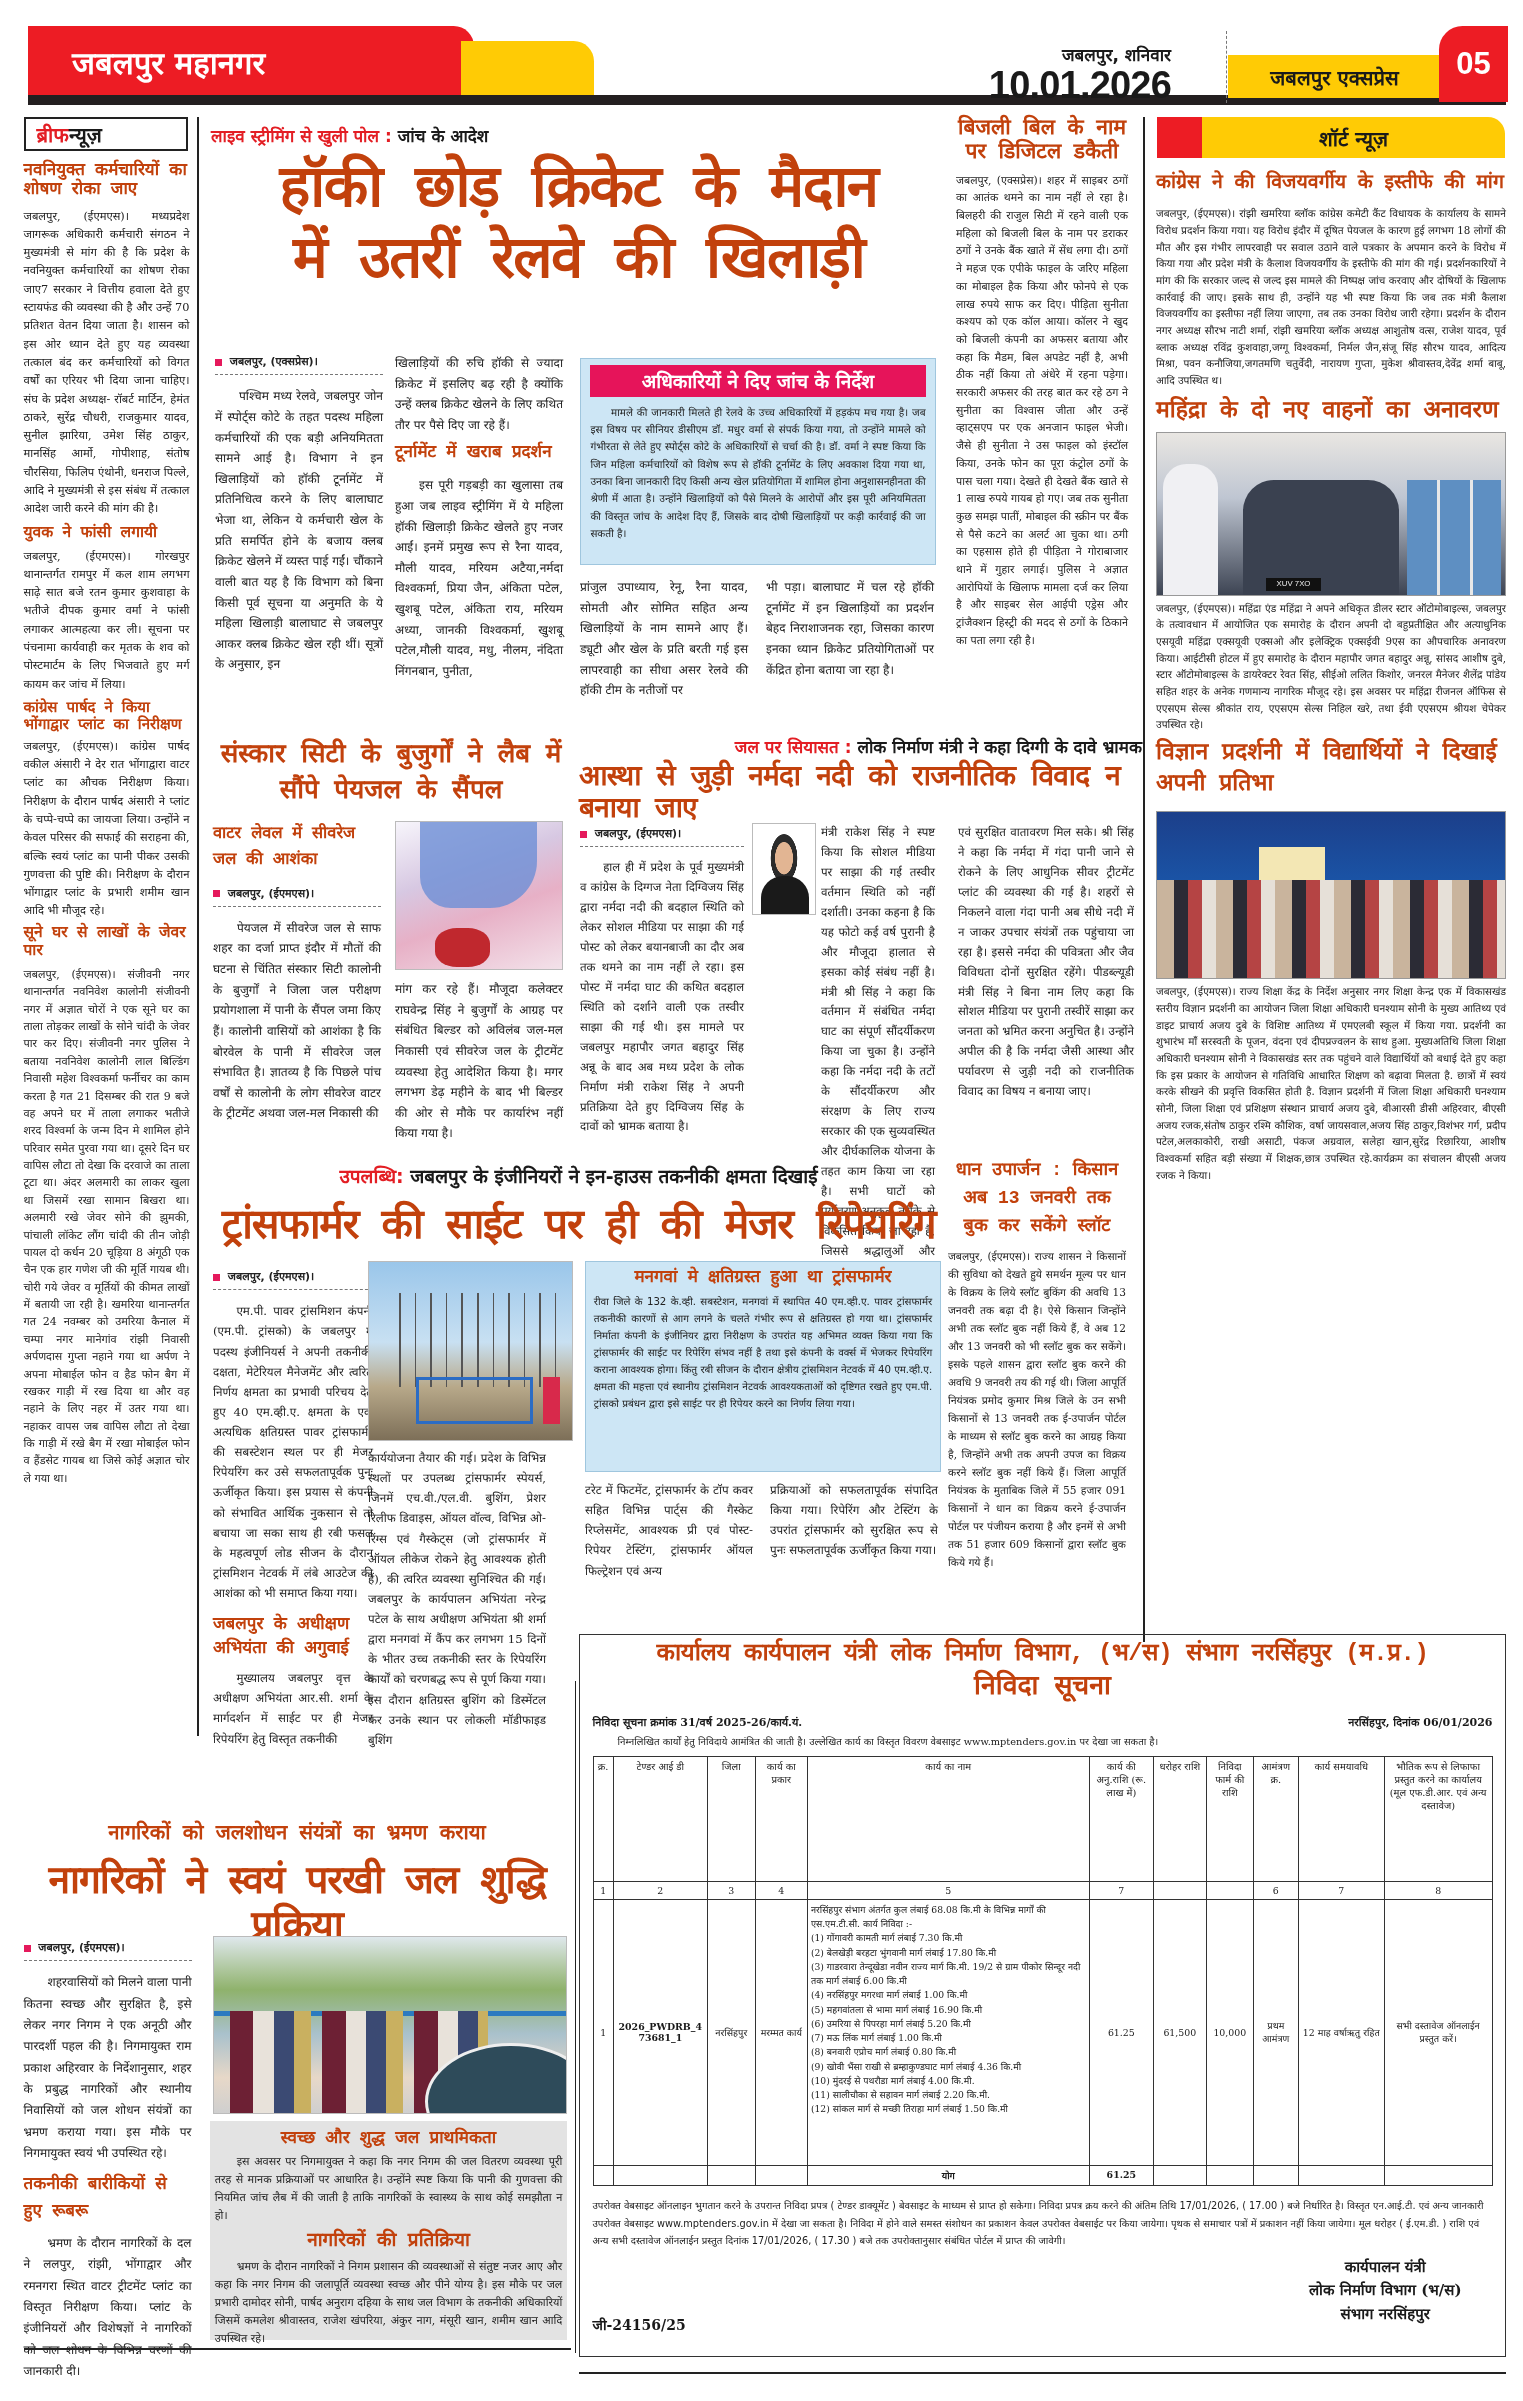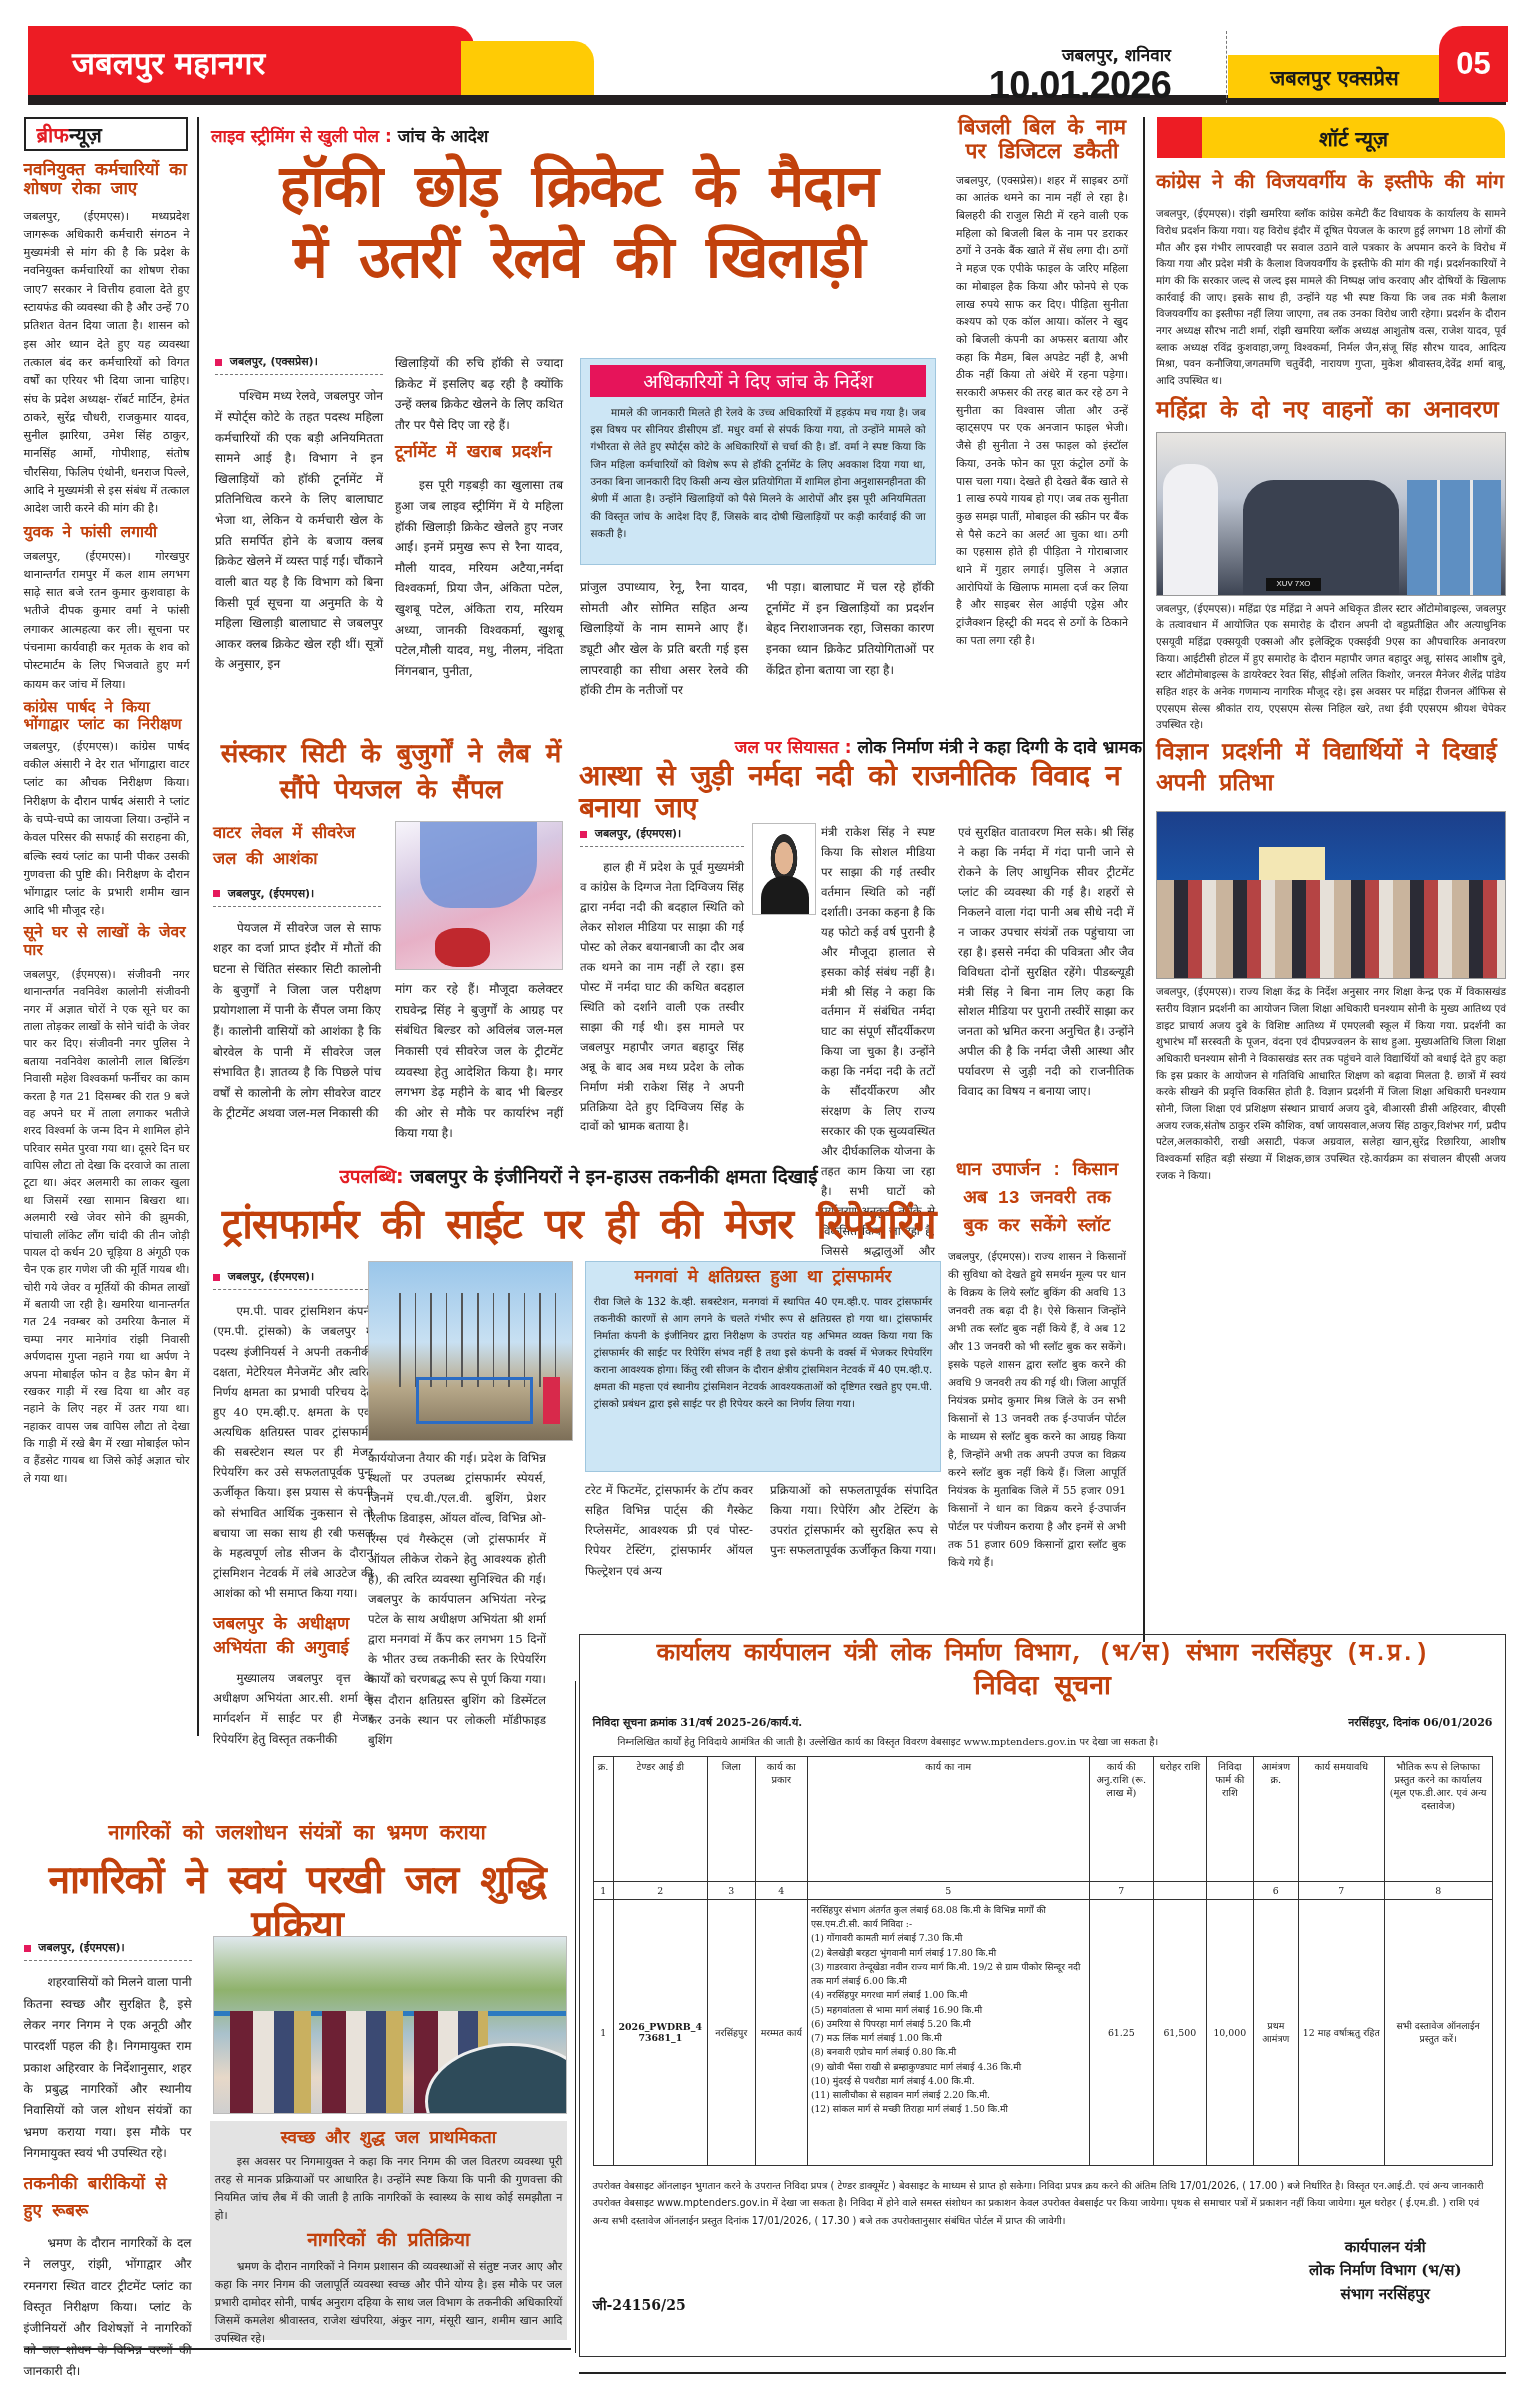--- a/index.html
+++ b/index.html
@@ -24,21 +24,21 @@
 .mast-dateblk{right:352px;top:43px;text-align:right}
 .mast-daytxt{font-size:17px;font-weight:bold;font-family:"DejaVu Sans",sans-serif}
 .mast-date{font-size:38px;font-weight:bold;font-family:"Liberation Sans",sans-serif;letter-spacing:-0.8px;line-height:1}
 .mast-sep{left:1226px;top:31px;width:0;height:72px;border-left:1.6px dashed #777}
 .mast-brand{left:1228px;top:55px;width:213px;height:43px;background:#ffcb05;font-size:20.3px;font-weight:bold;display:flex;align-items:center;justify-content:center}
 .mast-page{left:1439px;top:26px;width:69px;height:76px;background:#ed1c24;border-top-left-radius:23.5px;color:#fff;font-size:31px;font-weight:bold;font-family:"Liberation Sans",sans-serif;display:flex;align-items:center;justify-content:center}
 
 .brief-box{left:23.5px;top:117px;width:164px;height:34px;border:2.3px solid #222;display:flex;align-items:center;padding-left:11px;font-size:20.3px;font-weight:bold}
 .blue-box{background:#cde6f5;border:0.8px solid #9fc6de}
 .grey-box{background:#e3e3e3}
-.pink-banner{background:#e6145a;color:#fff;font-weight:normal;text-align:center}
+.pink-banner{background:#e6145a;color:#fff;font-weight:bold;text-align:center}
 .short-hdr{left:1157px;top:117px;width:348px;height:41px}
 .short-hdr .r{position:absolute;left:0;top:0;width:45px;height:41px;background:#ed1c24}
 .short-hdr .y{position:absolute;left:45px;top:0;right:0;height:41px;background:#ffcb05;border-top-right-radius:17px;display:flex;align-items:center;justify-content:center;font-size:20.3px;font-weight:bold}
 table.tender{border-collapse:collapse;width:100%;font-family:"DejaVu Serif",serif;font-size:9.4px}
 table.tender td,table.tender th{border:1.2px solid #333;padding:3.1px;vertical-align:top;text-align:center;font-weight:normal}
 table.tender th{height:125px;font-size:9.8px}
 .workcell{text-align:left!important;font-size:9.2px;line-height:1.55}
 </style>
 </head>
 <body>
@@ -289,20 +289,33 @@
               <div>(12) सांकल मार्ग से मच्छी तिराहा मार्ग लंबाई 1.50 कि.मी</div>
             </div>
         </td>
         <td style="vertical-align:middle">61.25</td>
         <td style="vertical-align:middle">61,500</td>
         <td style="vertical-align:middle">10,000</td>
         <td style="vertical-align:middle">प्रथम आमंत्रण</td>
         <td style="vertical-align:middle">12 माह वर्षाऋतु रहित</td>
         <td style="vertical-align:middle">सभी दस्तावेज ऑनलाईन प्रस्तुत करें।</td>
       </tr>
+      <tr>
+        <td></td>
+          <td></td>
+          <td></td>
+          <td></td>
+        <td style="font-weight:bold">योग</td>
+        <td style="font-weight:bold">61.25</td>
+        <td></td>
+          <td></td>
+          <td></td>
+          <td></td>
+          <td></td>
+      </tr>
     </tbody>
   </table>
   <p style="font-size:9.8px;line-height:1.8;margin-top:11px;font-family:'DejaVu Sans',sans-serif">उपरोक्त वेबसाइट ऑनलाइन भुगतान करने के उपरान्त निविदा प्रपत्र ( टेण्डर डाक्यूमेंट ) बेवसाइट के माध्यम से प्राप्त हो सकेगा। निविदा प्रपत्र क्रय करने की अंतिम तिथि 17/01/2026, ( 17.00 ) बजे निर्धारित है। विस्तृत एन.आई.टी. एवं अन्य जानकारी उपरोक्त वेबसाइट www.mptenders.gov.in में देखा जा सकता है। निविदा में होने वाले समस्त संशोधन का प्रकाशन केवल उपरोक्त वेबसाईट पर किया जायेगा। पृथक से समाचार पत्रों में प्रकाशन नहीं किया जायेगा। मूल धरोहर ( ई.एम.डी. ) राशि एवं अन्य सभी दस्तावेज ऑनलाईन प्रस्तुत दिनांक 17/01/2026, ( 17.30 ) बजे तक उपरोक्तानुसार संबंधित पोर्टल में प्राप्त की जावेगी।</p>
   <div style="position:relative;height:86px;margin-top:6.3px">
     <div style="position:absolute;left:0;bottom:7.8px;font-size:14px;font-weight:bold">जी-24156/25</div>
     <div style="position:absolute;right:31px;top:0;text-align:center;font-size:15px;font-weight:bold;line-height:1.55">
       <div>कार्यपालन यंत्री</div>
       <div>लोक निर्माण विभाग (भ/स)</div>
       <div>संभाग नरसिंहपुर</div>
     </div>

